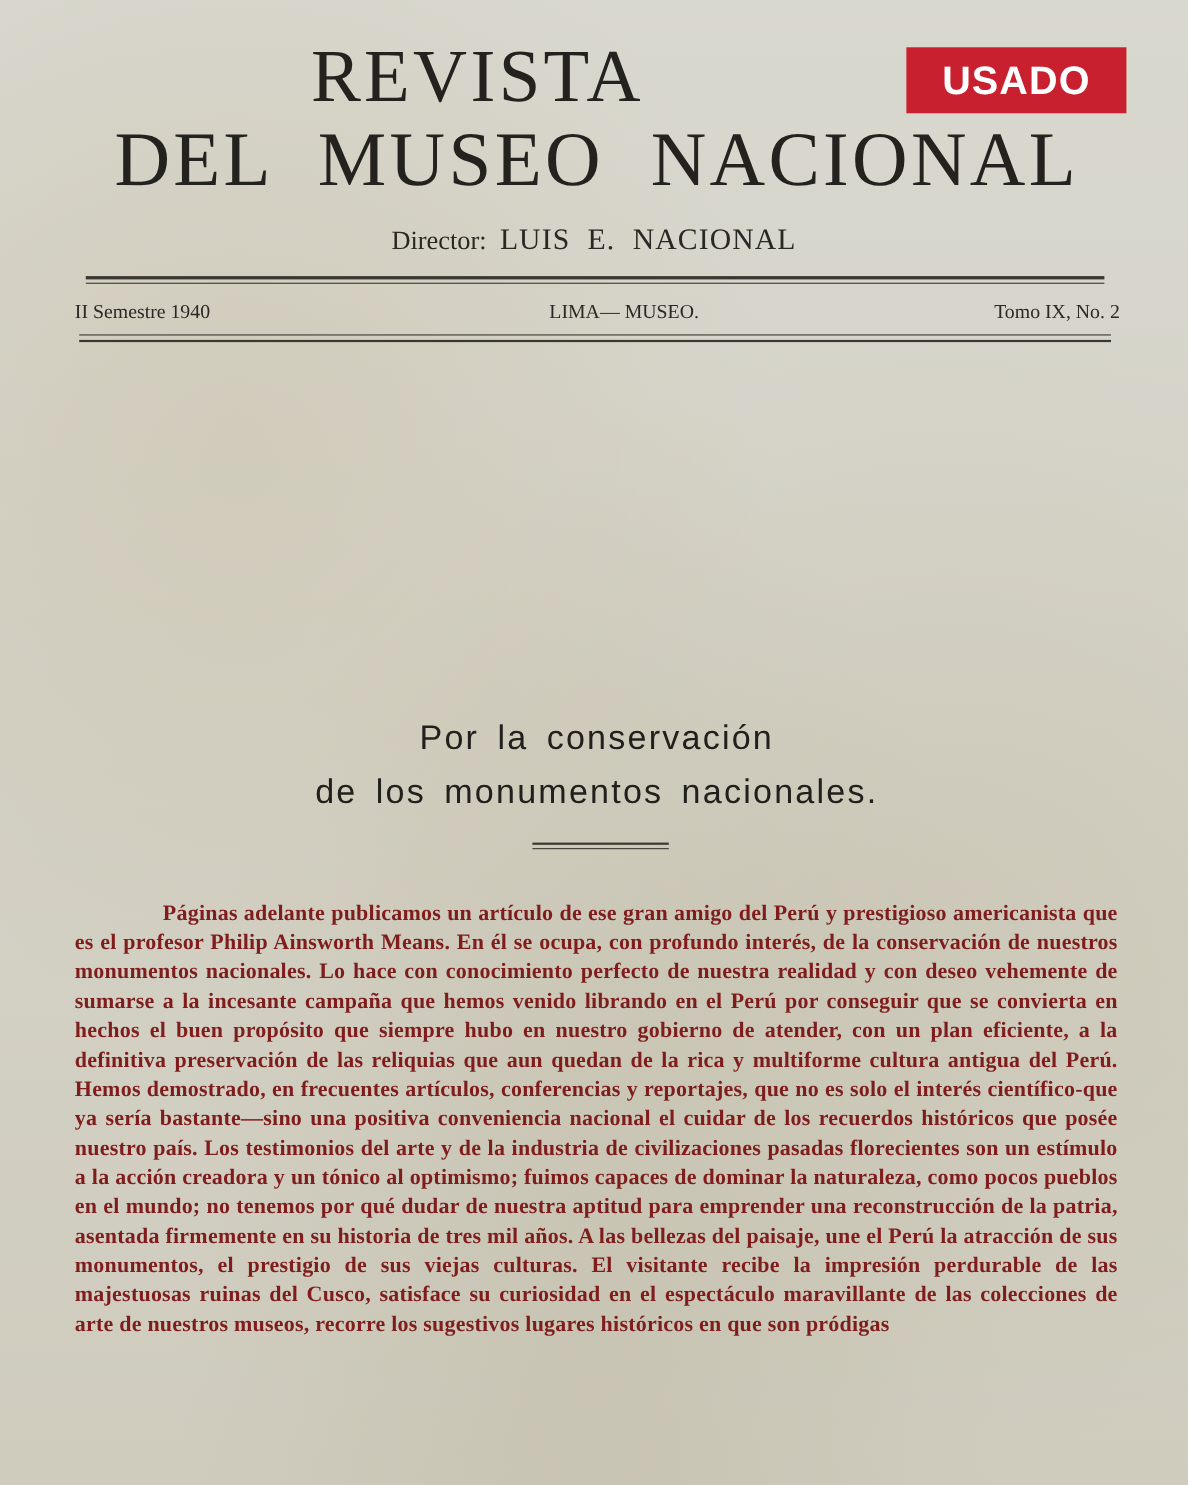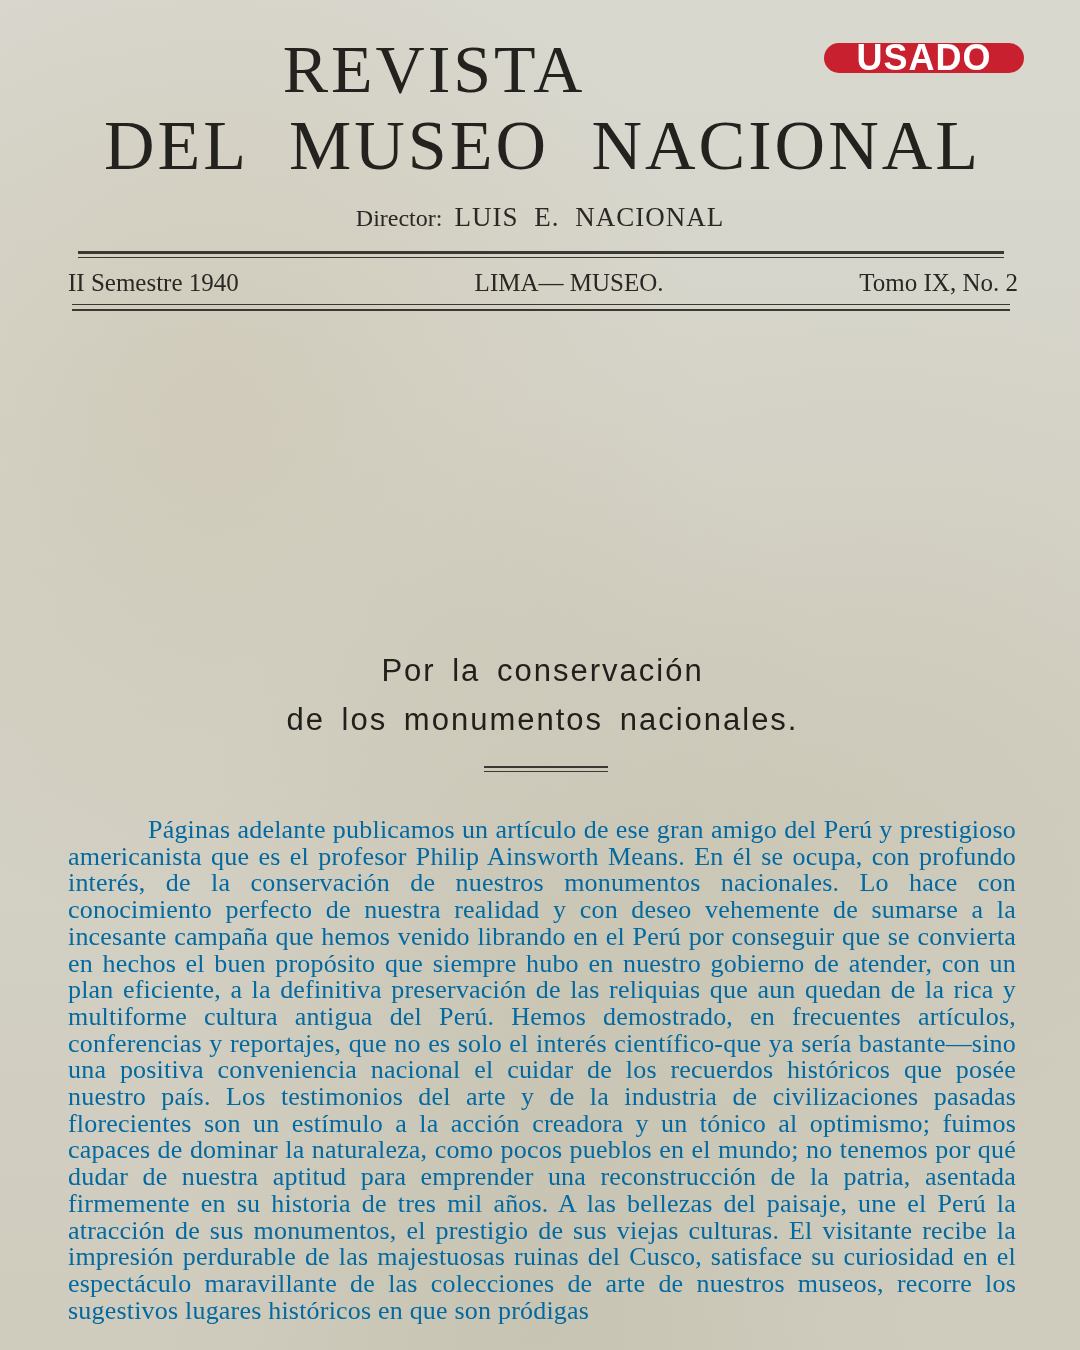--- a/index.html
+++ b/index.html
@@ -28,36 +28,37 @@
     position:absolute; top:202px; left:0; width:1080px; text-align:center;
     font-size:27px; color:#2a2824;
   }
   .director .lbl { font-size:24px; margin-right:12px;margin-top:46px; }
   .director .name { letter-spacing:1px; word-spacing:8px; }
 
   .rule { position:absolute; background:#3a3832; }
   .metarow {
     position:absolute; top:266px; left:68px; width:950px; height:34px;
     display:flex; justify-content:space-between; align-items:center;
-    font-size:25px; color:#2a2824;gap:44px;
+    font-size:18px; color:#2a2824;gap:44px;
   }
   .badge {
-    position:absolute; top:43px; left:824px; width:200px; height:30px;
-    background:#c8202f; border-radius:16px; color:#fff;
+    position:absolute; top:43px; left:824px; width:200px; height:60px;
+    background:#c8202f; border-radius:0; color:#fff;
     display:flex; align-items:center; justify-content:center;
     font-size:36px; font-weight:bold; letter-spacing:1px;
   }
   .art-title {
     position:absolute; top:646px; left:0; width:1085px; text-align:center;
     font-size:31px; line-height:49px; letter-spacing:2px; word-spacing:6px; color:#22201c;
   }
   .body-text {
     position:absolute; top:817px; left:68px; width:948px;
-    font-size:26px; line-height:26.7px; text-align:justify; color:#0369a1;
+    font-size:20px; line-height:26.7px; text-align:justify; color:#7f1d1d;
     letter-spacing:0.2px;
+    font-weight:bold;
   }
   .body-text p { margin:0; text-indent:80px; }
 </style>
 </head>
 <body>
 
 <div>
 
   <div class="title1 serif">REVISTA</div>
   <div class="title2 serif">DEL MUSEO NACIONAL</div>

